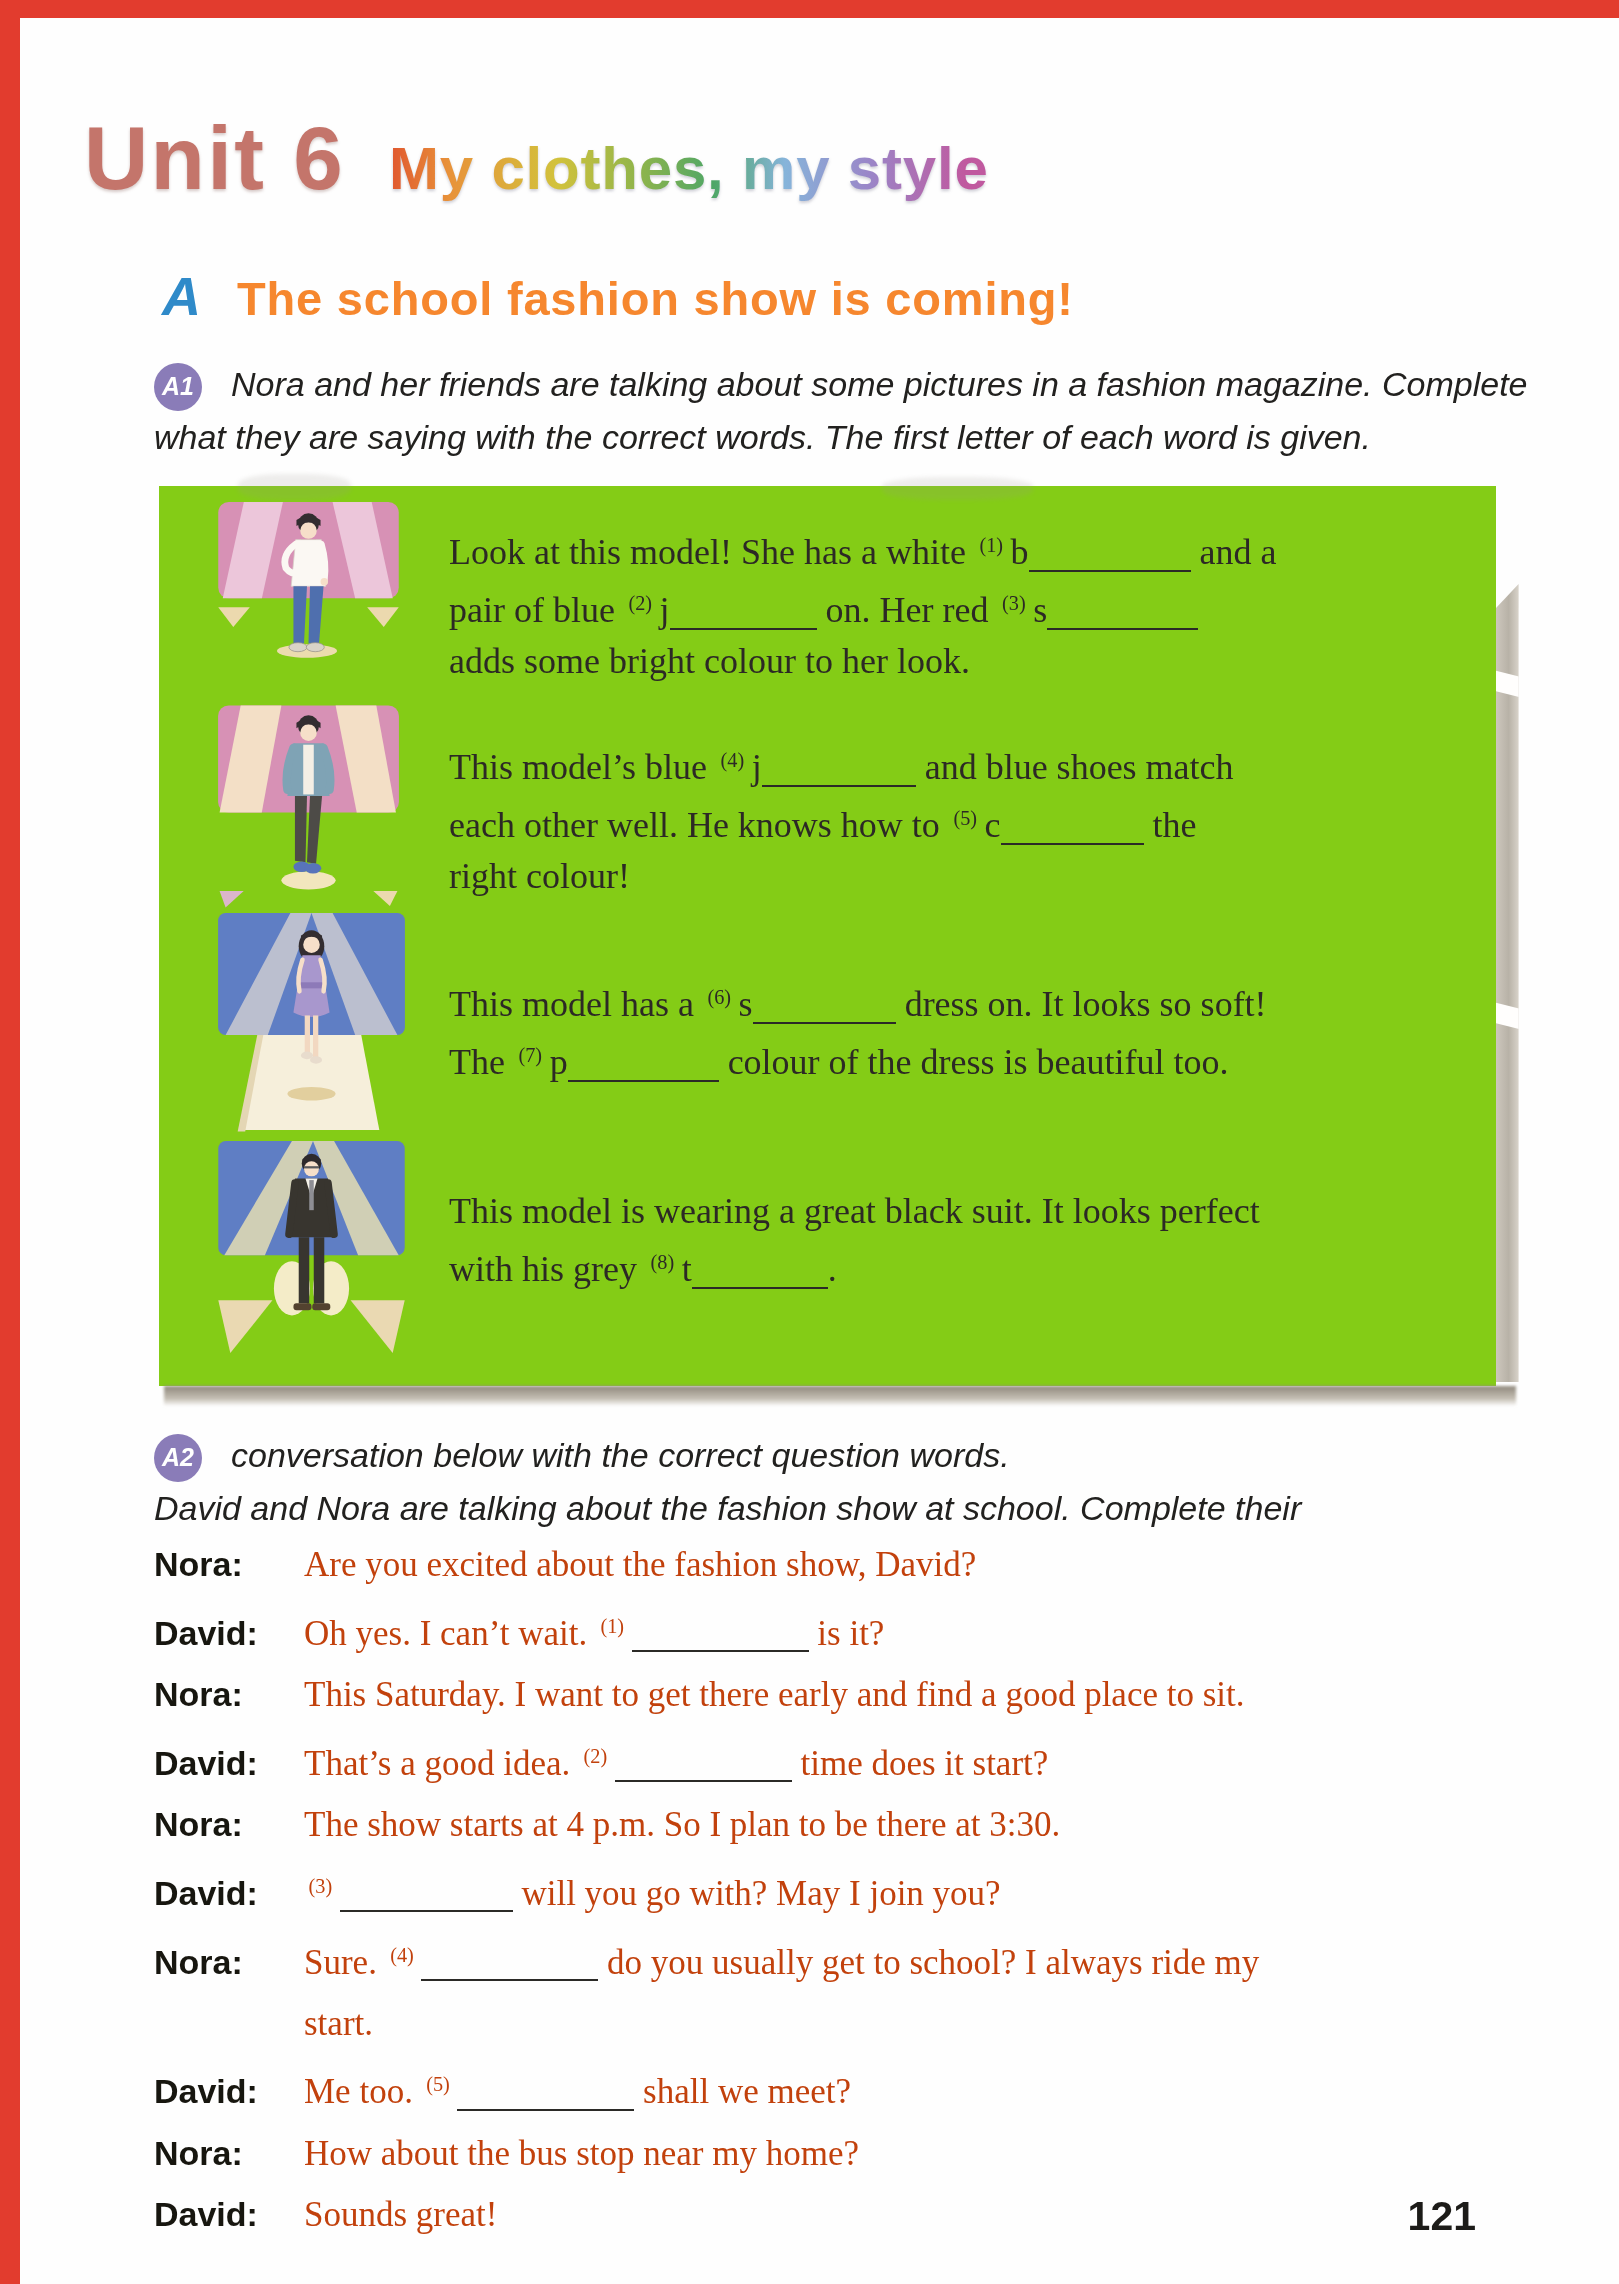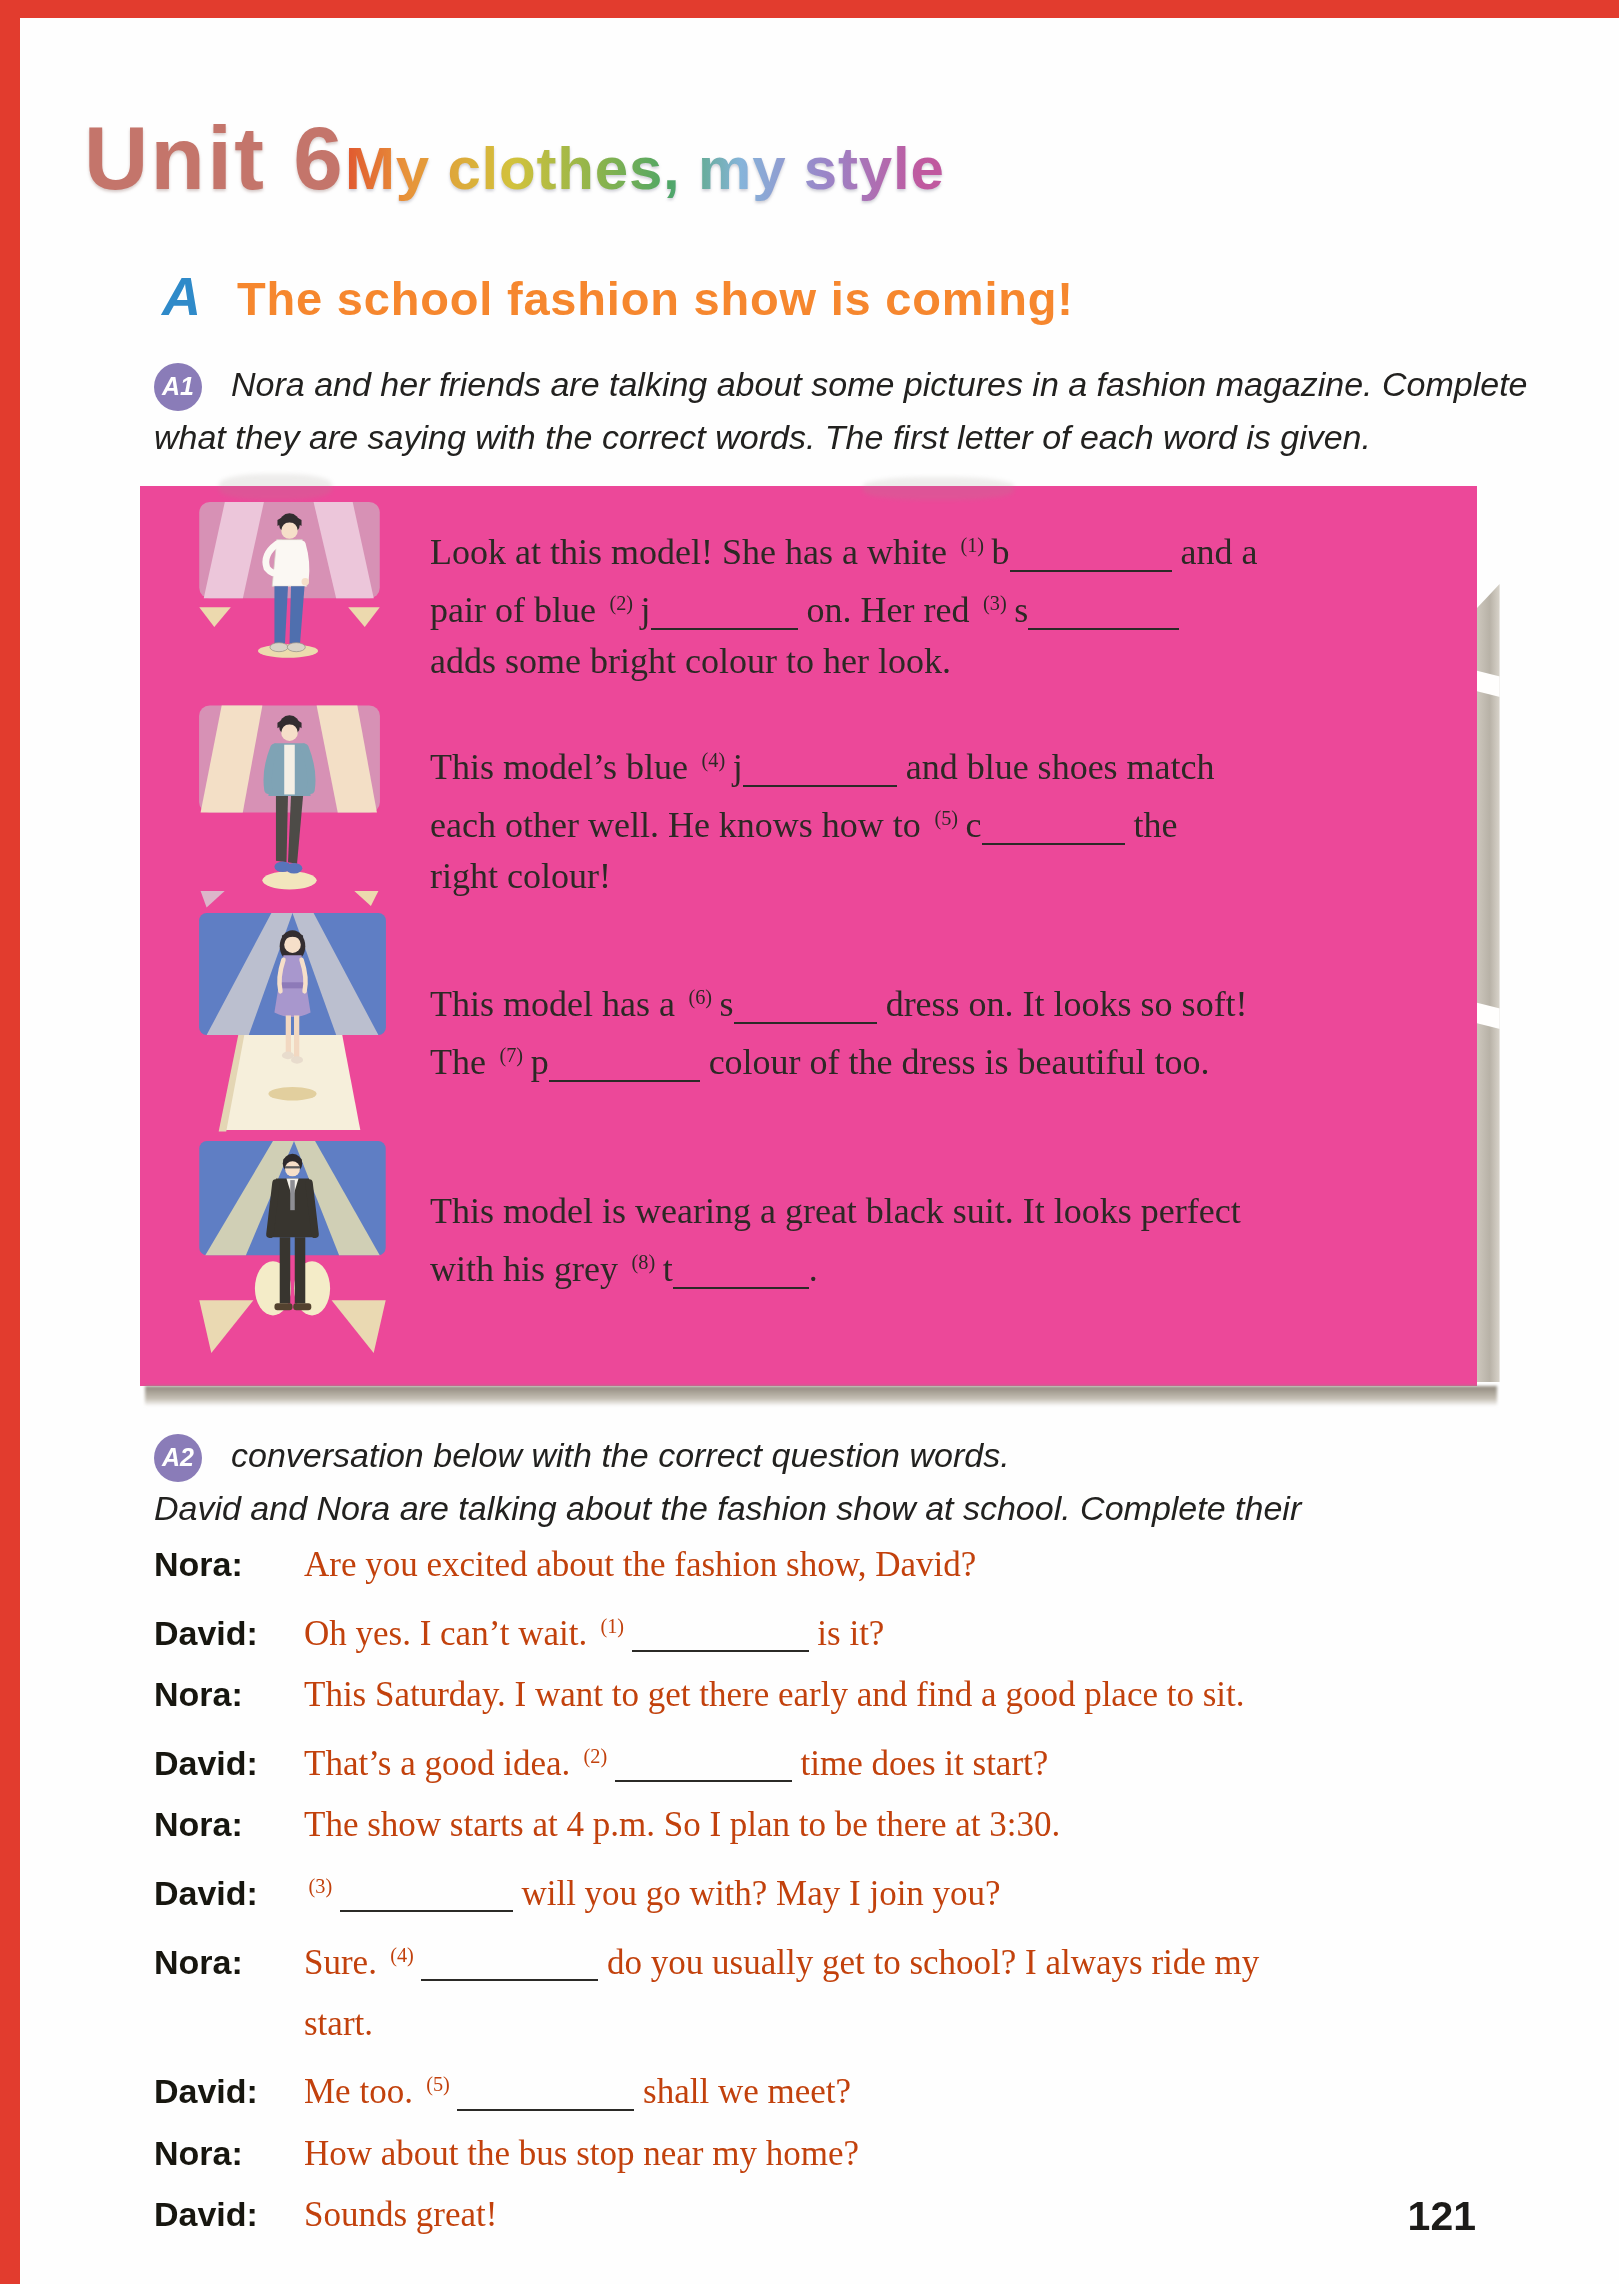--- a/index.html
+++ b/index.html
@@ -3,21 +3,21 @@
 <meta charset="utf-8">
 <style>
   html,body{margin:0;padding:0;background:#ffffff;}
   .page{position:relative;width:1619px;height:2284px;background:#fefefe;overflow:hidden;
         font-family:"Liberation Serif", serif;color:#2c2925;}
   
   .edge-top{position:absolute;left:0;top:0;width:1619px;height:18px;background:#e23c2e;}
   .edge-left{position:absolute;left:0;top:0;width:19.6px;height:2284px;background:#e23c2e;}
 
   
-  .title-row{position:absolute;left:84px;top:107px;display:flex;align-items:baseline;white-space:nowrap;}
+  .title-row{position:absolute;left:84px;top:107px;display:flex;align-items:baseline;gap:44px;white-space:nowrap;}
   .unit-label{font-family:"Liberation Sans",sans-serif;font-weight:bold;font-size:89px;letter-spacing:2.3px;
               color:#c4756b;filter:drop-shadow(0 2.3px 1.5px rgba(90,40,30,.25));}
   .unit-title{font-family:"Liberation Sans",sans-serif;font-weight:bold;font-size:60px;letter-spacing:0.8px;
               background:linear-gradient(90deg,#e0572f 0%,#e8923a 10%,#d2c23c 28%,#8db44c 42%,#4ea666 54%,#86b4da 66%,#9a86c8 80%,#c0599f 96%);
               -webkit-background-clip:text;background-clip:text;color:transparent;
               filter:drop-shadow(0 2.3px 1.5px rgba(60,60,90,.25));}
 
   
   .section-row{position:absolute;left:162px;top:265px;display:flex;align-items:baseline;white-space:nowrap;}
   .section-letter{font-family:"Liberation Sans",sans-serif;font-weight:bold;font-style:italic;
@@ -30,21 +30,21 @@
          font-style:italic;font-size:34px;color:#22211f;}
   .instr .line{line-height:53px;white-space:nowrap;}
   .instr .line:first-child{padding-left:77px;}
   .badge{position:absolute;left:0;top:4.5px;width:48px;height:48px;border-radius:50%;background:#8a7cb8;
          color:#ffffff;display:flex;align-items:center;justify-content:center;
          font-family:"Liberation Sans",sans-serif;font-weight:bold;font-style:italic;font-size:25px;}
   #a1-instr{top:358px;}
   #a2-instr{top:1429px;}
 
   
-  .card{position:absolute;left:140px;top:486px;width:1337px;height:900px;background:#ec4899;}
+  .card{position:absolute;left:159px;top:486px;width:1337px;height:900px;background:#84cc16;}
   .card-edge{position:absolute;right:-22.6px;top:98px;width:22.6px;height:798px;
              background:linear-gradient(to right,#cdc7bd,#b8b2a7 55%,#d9d4cb);
              clip-path:polygon(0 3%,100% 0,100% 100%,0 100%);}
   .card-edge .notch{position:absolute;left:-4.5px;width:32px;height:19.6px;background:#fffefd;transform:rotate(14deg);}
   .card-shadow{position:absolute;left:4.5px;bottom:-19.6px;width:1352px;height:19.6px;
                background:linear-gradient(to bottom,#8f887c,#c6c0b5 65%,rgba(255,255,255,0));filter:blur(1.5px);}
   .smudge{position:absolute;background:#9a958d;opacity:.16;border-radius:40%;filter:blur(2.3px);}
 
   .fig{position:absolute;}
   .para{position:absolute;left:290px;width:1047px;font-size:36px;}

